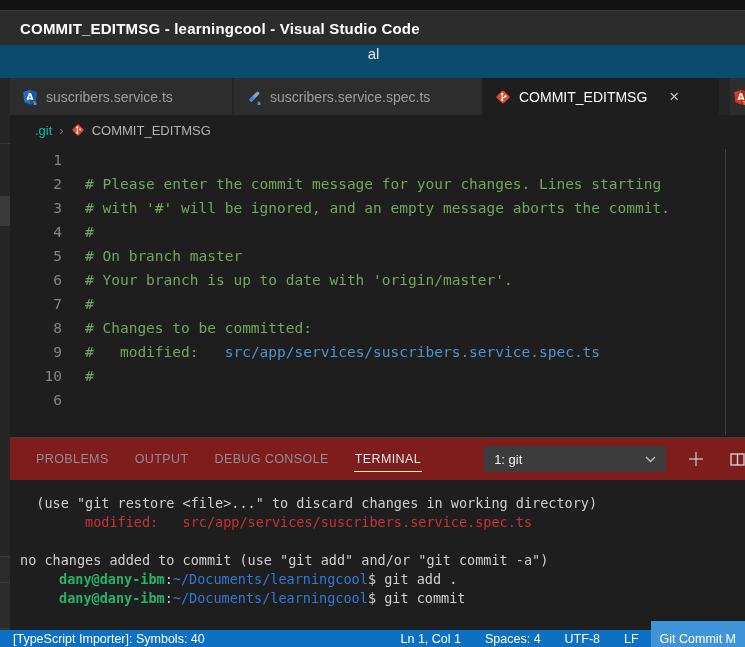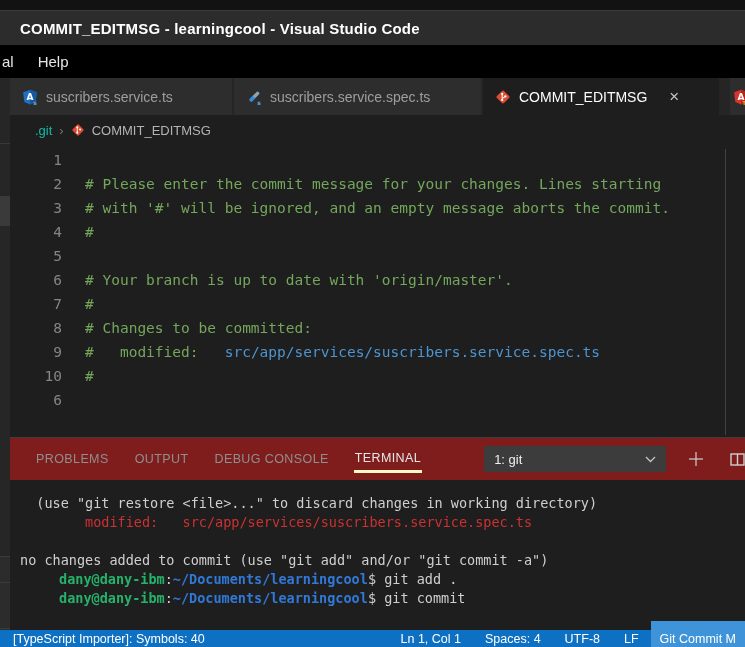--- a/index.html
+++ b/index.html
@@ -16,22 +16,22 @@
 
   
   .title-bar {
     left:0; top:10px; width:745px; height:35px; background:#2c2c2c;
     border-top:1px solid #3a3a3a; display:flex; align-items:center; padding-left:20px;
   }
   .title-bar .title { color:#ffffff; font-weight:bold; font-size:15px; letter-spacing:.2px; white-space:nowrap; }
 
   
   .menu-bar {
-    left:0; top:45px; width:745px; height:33px; background:#000000;
-    display:flex; align-items:center; padding-left:2px; gap:24px;
+    left:0; top:45px; width:745px; height:33px; background:#0c4a6e;
+    display:flex; align-items:center; padding-left:2px; gap:18px;flex-direction:column;
   }
   .menu-item { color:#e8e6e3; font-size:15px; white-space:nowrap; }
 
   
   .side-strip { left:0; top:78px; width:10px; height:552px; background:#262626; }
   .side-strip .hl { position:absolute; left:0; width:10px; }
 
   
   .content { left:10px; top:78px; width:735px; height:552px; }
 
@@ -65,37 +65,37 @@
   .seg-path { color:var(--path); }
   .v-divider { position:absolute; left:715px; top:4px; width:1px; height:286px; background:#424242; }
 
   
   .panel-border { height:1px; background:#3d3d3d; }
   .panel-header { height:42px; display:flex; align-items:center; padding-left:25px; background:#7f1d1d; }
   .panel-tab {
     font-size:12.5px; letter-spacing:.4px; color:#8f8f8f; margin-right:24px;
     padding:5px 1px 5px; white-space:nowrap; cursor:default;
   }
-  .panel-tab.active { color:#e7e7e7; border-bottom:3px solid #fef9c3; }
+  .panel-tab.active { color:#e7e7e7; border-bottom:1px solid #fef9c3; }
   .term-picker {
     width:210px; height:26px; background:#3c3c3c; margin-left:38px;
     display:flex; align-items:center; padding:0 10px; justify-content:space-between;
   }
   .term-picker .val { color:#f0f0f0; font-size:13px; }
   .icon-btn { display:flex; align-items:center; justify-content:center; }
   .plus-btn { margin-left:22px; }
   .split-btn { margin-left:26px; }
 
   
   .terminal { height:150px; padding:14px 0 0 10px; font-family:"DejaVu Sans Mono", monospace; background:#1e1e1e; }
   .term-line { height:19px; line-height:19px; font-size:13.5px; white-space:pre; }
   .seg-fg { color:#cfcfcf; }
   .seg-red { color:var(--t-red); }
   .seg-green { color:var(--t-green); font-weight:bold;margin-left:39px; }
-  .seg-blue { color:var(--t-blue); font-weight:bold;margin-top:48px; }
+  .seg-blue { color:var(--t-blue); font-weight:normal;margin-top:48px; }
   .term-cursor { display:inline-block; width:7px; height:14px; border:1px solid #c8c8c8; vertical-align:-2px; }
 
   
   .status-bar {
     left:0; top:630px; width:745px; height:17px; background:var(--status-bg);
     display:flex; align-items:center; color:#ffffff; font-size:12.5px;
   }
   .status-left { padding-left:13px; white-space:nowrap; }
   .status-right { margin-left:auto; display:flex; align-items:center; gap:24px; white-space:nowrap; }
   .status-item { cursor:default; }
@@ -181,21 +181,21 @@
     </svg>
     <span class="crumb-file">COMMIT_EDITMSG</span>
   </div>
 
   <div class="editor">
     <div>
         <div class="code-line"><span class="ln">1</span><span class="code-text"></span></div>
         <div class="code-line"><span class="ln">2</span><span class="code-text"><span class="seg-comment"># Please enter the commit message for your changes. Lines starting</span></span></div>
         <div class="code-line"><span class="ln">3</span><span class="code-text"><span class="seg-comment"># with '#' will be ignored, and an empty message aborts the commit.</span></span></div>
         <div class="code-line"><span class="ln">4</span><span class="code-text"><span class="seg-comment">#</span></span></div>
-        <div class="code-line"><span class="ln">5</span></div>
+        <div class="code-line"><span class="ln">5</span><span class="code-text"><span class="seg-comment"># On branch master</span></span></div>
         <div class="code-line"><span class="ln">6</span><span class="code-text"><span class="seg-comment"># Your branch is up to date with 'origin/master'.</span></span></div>
         <div class="code-line"><span class="ln">7</span><span class="code-text"><span class="seg-comment">#</span></span></div>
         <div class="code-line"><span class="ln">8</span><span class="code-text"><span class="seg-comment"># Changes to be committed:</span></span></div>
         <div class="code-line"><span class="ln">9</span><span class="code-text"><span class="seg-comment">#   modified:   </span><span class="seg-path">src/app/services/suscribers.service.spec.ts</span></span></div>
         <div class="code-line"><span class="ln">10</span><span class="code-text"><span class="seg-comment">#</span></span></div>
         <div class="code-line"><span class="ln">6</span><span class="code-text"></span></div>
       </div>
     <div class="v-divider"></div>
   </div>
 

